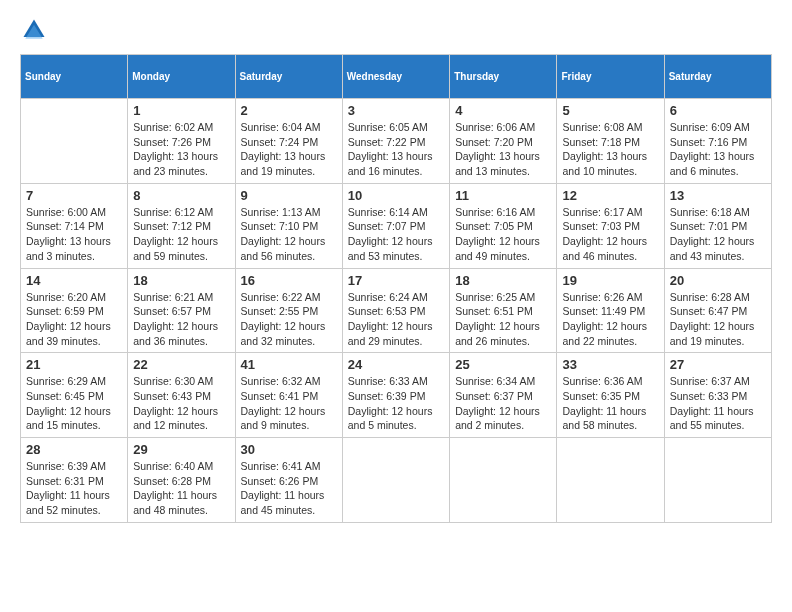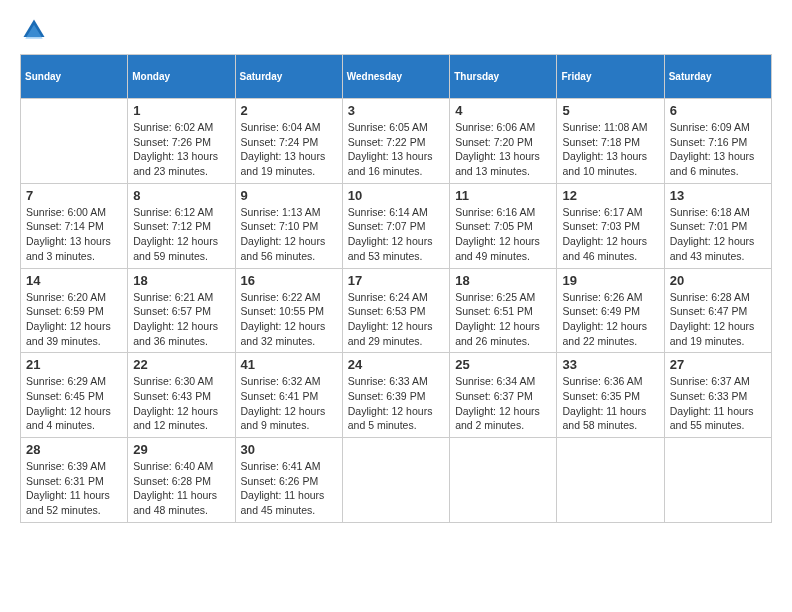--- a/index.html
+++ b/index.html
@@ -144,21 +144,21 @@
         <span class="day-number">4</span>
         <div class="cell-content">
           <span>Sunrise: 6:06 AM</span><br>
           <span>Sunset: 7:20 PM</span><br>
           <span>Daylight: 13 hours and 13 minutes.</span>
         </div>
       </td>
         <td>
         <span class="day-number">5</span>
         <div class="cell-content">
-          <span>Sunrise: 11:08 AM</span><br>
+          <span>Sunrise: 6:08 AM</span><br>
           <span>Sunset: 7:18 PM</span><br>
           <span>Daylight: 13 hours and 10 minutes.</span>
         </div>
       </td>
         <td>
         <span class="day-number">6</span>
         <div class="cell-content">
           <span>Sunrise: 6:09 AM</span><br>
           <span>Sunset: 7:16 PM</span><br>
           <span>Daylight: 13 hours and 6 minutes.</span>
@@ -237,21 +237,21 @@
         <div class="cell-content">
           <span>Sunrise: 6:21 AM</span><br>
           <span>Sunset: 6:57 PM</span><br>
           <span>Daylight: 12 hours and 36 minutes.</span>
         </div>
       </td>
         <td>
         <span class="day-number">16</span>
         <div class="cell-content">
           <span>Sunrise: 6:22 AM</span><br>
-          <span>Sunset: 10:55 PM</span><br>
+          <span>Sunset: 2:55 PM</span><br>
           <span>Daylight: 12 hours and 32 minutes.</span>
         </div>
       </td>
         <td>
         <span class="day-number">17</span>
         <div class="cell-content">
           <span>Sunrise: 6:24 AM</span><br>
           <span>Sunset: 6:53 PM</span><br>
           <span>Daylight: 12 hours and 29 minutes.</span>
         </div>
@@ -261,40 +261,40 @@
         <div class="cell-content">
           <span>Sunrise: 6:25 AM</span><br>
           <span>Sunset: 6:51 PM</span><br>
           <span>Daylight: 12 hours and 26 minutes.</span>
         </div>
       </td>
         <td>
         <span class="day-number">19</span>
         <div class="cell-content">
           <span>Sunrise: 6:26 AM</span><br>
-          <span>Sunset: 6:49 PM</span><br>
+          <span>Sunset: 11:49 PM</span><br>
           <span>Daylight: 12 hours and 22 minutes.</span>
         </div>
       </td>
         <td>
         <span class="day-number">20</span>
         <div class="cell-content">
           <span>Sunrise: 6:28 AM</span><br>
           <span>Sunset: 6:47 PM</span><br>
           <span>Daylight: 12 hours and 19 minutes.</span>
         </div>
       </td>
       </tr>
       <tr>
         <td>
         <span class="day-number">21</span>
         <div class="cell-content">
           <span>Sunrise: 6:29 AM</span><br>
           <span>Sunset: 6:45 PM</span><br>
-          <span>Daylight: 12 hours and 4 minutes.</span>
+          <span>Daylight: 12 hours and 15 minutes.</span>
         </div>
       </td>
         <td>
         <span class="day-number">22</span>
         <div class="cell-content">
           <span>Sunrise: 6:30 AM</span><br>
           <span>Sunset: 6:43 PM</span><br>
           <span>Daylight: 12 hours and 12 minutes.</span>
         </div>
       </td>

